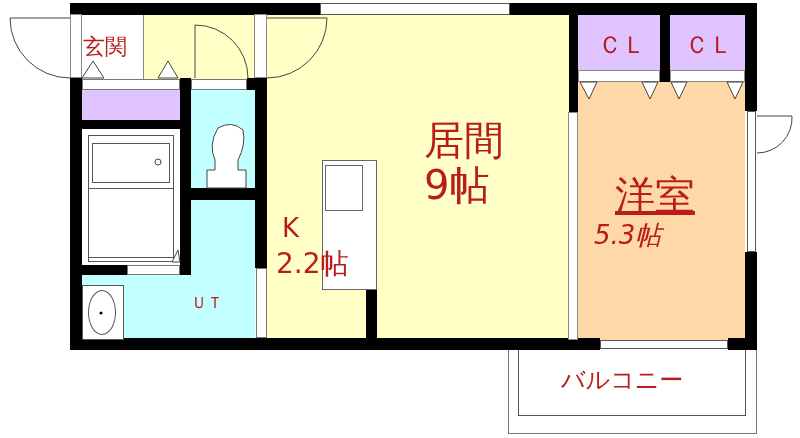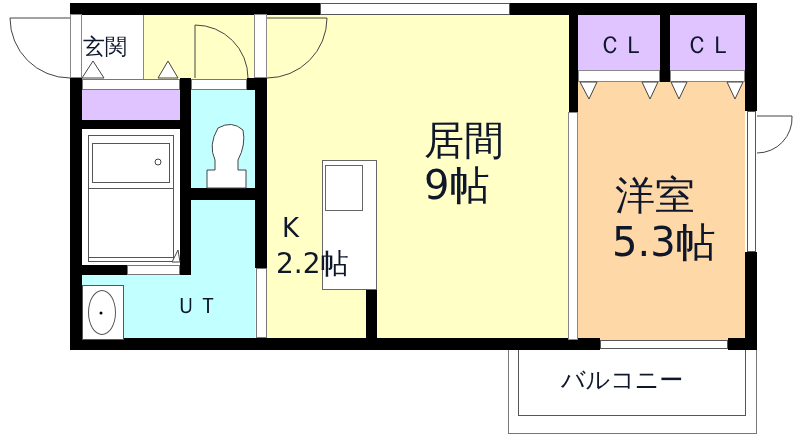--- a/index.html
+++ b/index.html
@@ -1,19 +1,19 @@
 <!DOCTYPE html>
 <html><head>
 <meta charset="utf-8">
 <style>
   html,body{margin:0;padding:0;background:#fff;}
   body{width:800px;height:438px;position:relative;overflow:hidden;font-family:"DejaVu Sans","Liberation Sans",sans-serif;}
   .abs{position:absolute;box-sizing:border-box;}
   .wall{background:#000;}
-  .lbl{position:absolute;color:#0f172a;white-space:nowrap;line-height:1;}
+  .lbl{position:absolute;color:#b91c1c;white-space:nowrap;line-height:1;}
   svg{position:absolute;left:0;top:0;}
 </style>
 </head>
 <body>
 
 <div class="abs" style="left:82px;top:14px;width:62px;height:65px;background:#fff;border-right:1px solid #888;"></div>
 
 <div class="abs" style="left:144px;top:14px;width:110px;height:65px;background:#FFFFC6;"></div>
 
 <div class="abs" style="left:267px;top:14px;width:302px;height:326px;background:#FFFFC6;"></div>
@@ -99,18 +99,18 @@
   <path d="M218 128 Q232 120 243 130 Q246 145 238 160 L238 170 L246 170 L246 188 L207 188 L207 170 L215 170 L215 160 Q208 145 218 128 Z" fill="#fff" stroke="#444"></path>
   <circle cx="158" cy="162" r="3" fill="#fff" stroke="#444"></circle>
   <circle cx="101" cy="313" r="1.5" fill="#000"></circle>
 </svg>
 
 <div class="lbl" style="left:83px;top:36px;font-size:22px;">玄関</div>
 <div class="lbl" style="left:424px;top:120px;font-size:40px;">居間</div>
 <div class="lbl" style="left:424px;top:165px;font-size:40px;">9帖</div>
 <div class="lbl" style="left:282px;top:215px;font-size:26px;">K</div>
 <div class="lbl" style="left:276px;top:250px;font-size:28px;">2.2帖</div>
-<div class="lbl" style="left:615px;top:175px;font-size:40px;">洋室</div>
-<div class="lbl" style="left:612px;top:222px;font-size:40px;">5.3帖</div>
+<div class="lbl" style="left:615px;top:175px;font-size:40px;text-decoration:underline;">洋室</div>
+<div class="lbl" style="left:594px;top:222px;font-size:26px;font-style:italic;">5.3帖</div>
 <div class="lbl" style="left:598px;top:33px;font-size:24px;">ＣＬ</div>
 <div class="lbl" style="left:685px;top:33px;font-size:24px;">ＣＬ</div>
-<div class="lbl" style="left:175px;top:295px;font-size:22px;">ＵＴ</div>
+<div class="lbl" style="left:191px;top:295px;font-size:16px;">ＵＴ</div>
 <div class="lbl" style="left:561px;top:368px;font-size:24px;text-align:center;">バルコニー</div>
 
 </body></html>

